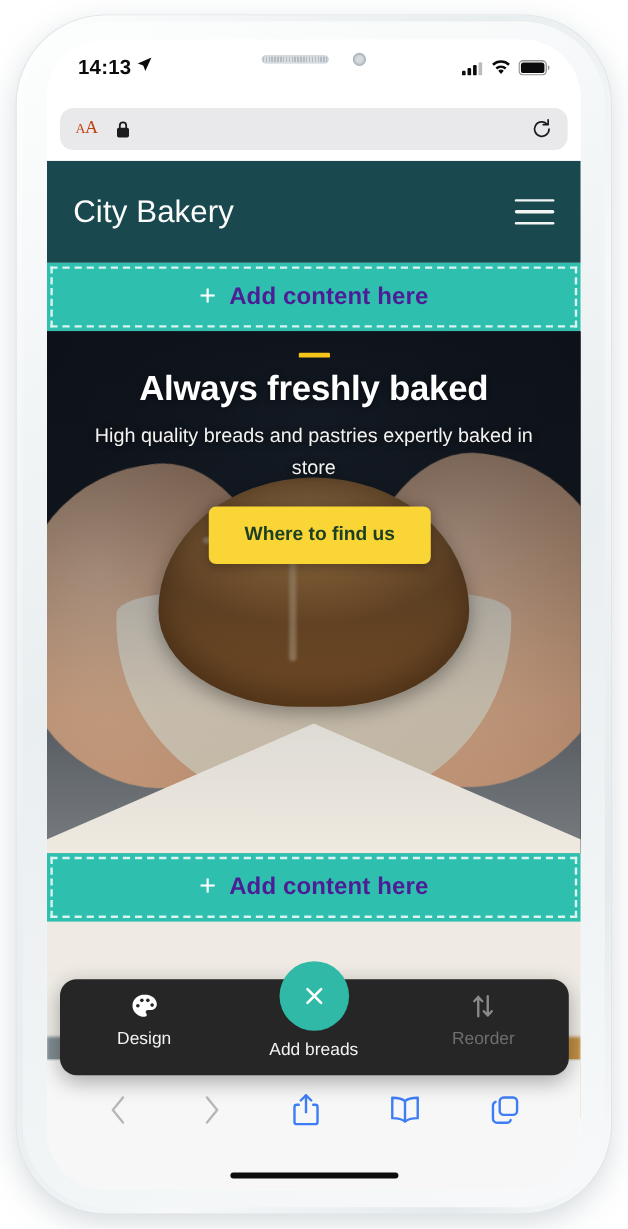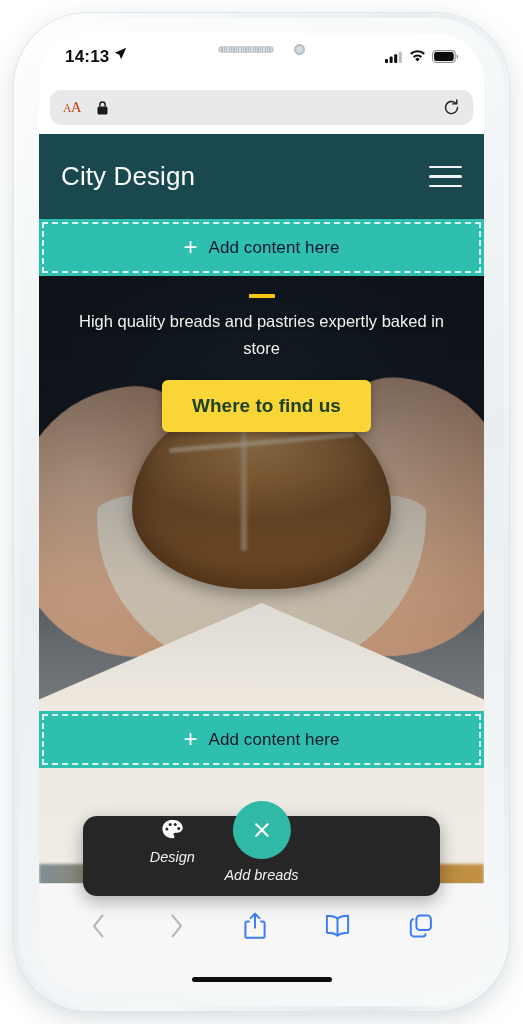--- a/index.html
+++ b/index.html
@@ -122,21 +122,21 @@
   }
   .dropzone:before{
     content:""; position:absolute; left:3px; right:3px; top:3px; bottom:3px;
     border:2px dashed rgba(255,255,255,.82);
   }
   .dz-plus{
     color:#fff; font-size:24px; line-height:1; font-weight:300;
     position:relative; z-index:2; margin-top:-2px;
   }
   .dz-label{
-    color:#0f172a; font-size:17px; font-weight:normal; letter-spacing:.1px;
+    color:#4c1d95; font-size:20px; font-weight:bold; letter-spacing:.1px;
     position:relative; z-index:2;
   }
 
   
   .hero{
     position:relative; height:435px; overflow:hidden;
     background:#11161d;
   }
   .hero-photo{ position:absolute; inset:0; }
   
@@ -213,40 +213,39 @@
     color:#ffffff; font-size:29px; font-weight:bold; letter-spacing:-.2px;
     line-height:1.14; text-shadow:0 1px 6px rgba(0,0,0,.45);
   }
   .hero-sub{
     color:#f2f2f0; font-size:16.5px; line-height:1.62; margin-top:9px;
     text-shadow:0 1px 5px rgba(0,0,0,.5); font-weight:400;
   }
   .cta{
     display:inline-block; margin-top:19px;
     background:#fad536; color:#1d4023;
-    font-size:19px; font-weight:bold;
+    font-size:16px; font-weight:bold;
     padding:15px 30px; border-radius:6px;
     box-shadow:0 2px 9px rgba(0,0,0,.28);
     cursor:pointer; border:none;margin-left:10px;
   }
 
   .after-band{ height:48px; background:#efebe4; }
 
   
   .toolwrap{
     position:absolute; left:0; right:0; bottom:36px;
     display:flex; justify-content:center; z-index:20;
   }
   .toolbar{
     position:relative;
-    width:357px; height:80px;
+    width:424px; height:80px;
     background:#262626; border-radius:14px;
-    display:flex; align-items:flex-start;
+    display:flex; align-items:center;
     box-shadow:0 5px 18px rgba(0,0,0,.32);
-    font-style:italic;
   }
   .tool{
     flex:1; display:flex; flex-direction:column; align-items:center;
     gap:7px; padding-bottom:13px; cursor:pointer;
   }
   .tool-icon{ height:26px; display:flex; align-items:center; justify-content:center; }
   .tool-label{ font-size:14.5px; color:#f2f2f2; font-weight:400; }
   .tool.disabled .tool-label{ color:#6e6e6e; }
   .tool.center{ visibility:hidden; }
 
@@ -337,21 +336,21 @@
         <svg class="reload" viewBox="0 0 18 18">
           <path d="M15.4 9a6.4 6.4 0 1 1-2-4.6" fill="none" stroke="#1c1c1e" stroke-width="1.5" stroke-linecap="round"></path>
           <path d="M14.6 0.9v4.3h-4.3" fill="none" stroke="#1c1c1e" stroke-width="1.5" stroke-linecap="round" stroke-linejoin="round"></path>
         </svg>
       </div>
     </div>
 
     <div class="web">
 
       <div class="site-header">
-        <div class="brand">City Design</div>
+        <div class="brand">City Bakery</div>
         <div class="burger">
           <i></i>
           <i></i>
           <i></i>
         </div>
       </div>
 
       <div class="dropzone">
         <span class="dz-plus">+</span>
         <span class="dz-label">Add content here</span>
@@ -364,20 +363,21 @@
           <div class="hand hand-l"></div>
           <div class="hand hand-r"></div>
           <div class="cradle"></div>
           <div class="loaf"></div>
           <div class="cloth-tri"></div>
           <div class="hero-scrim"></div>
         </div>
 
         <div class="hero-body">
           <div class="accent-dash"></div>
+          <div class="hero-title">Always freshly baked</div>
           <div class="hero-sub">High quality breads and pastries expertly baked in store</div>
           <button class="cta">Where to find us</button>
         </div>
       </div>
 
       <div class="dropzone">
         <span class="dz-plus">+</span>
         <span class="dz-label">Add content here</span>
       </div>
 
@@ -398,20 +398,29 @@
               </svg>
             </span>
             <span class="tool-label">Design</span>
           </div>
 
           <div class="tool center">
             <span class="tool-icon"></span>
             <span class="tool-label"></span>
           </div>
 
+          <div class="tool disabled">
+            <span class="tool-icon">
+              <svg width="25" height="25" viewBox="0 0 24 24">
+                <path d="M8.2 20V4.6M8.2 4.6 5 8M8.2 4.6 11.4 8" fill="none" stroke="#8a8a8a" stroke-width="1.9" stroke-linecap="round" stroke-linejoin="round"></path>
+                <path d="M15.8 4v15.4M15.8 19.4 12.6 16M15.8 19.4 19 16" fill="none" stroke="#8a8a8a" stroke-width="1.9" stroke-linecap="round" stroke-linejoin="round"></path>
+              </svg>
+            </span>
+            <span class="tool-label">Reorder</span>
+          </div>
 
           <div class="addbtn-wrap">
             <span class="addbtn">
               <svg width="22" height="22" viewBox="0 0 24 24">
                 <path d="M5.8 5.8 18.2 18.2M18.2 5.8 5.8 18.2" stroke="#ffffff" stroke-width="2.4" stroke-linecap="round"></path>
               </svg>
             </span>
             <span class="addbtn-label">Add breads</span>
           </div>
 

